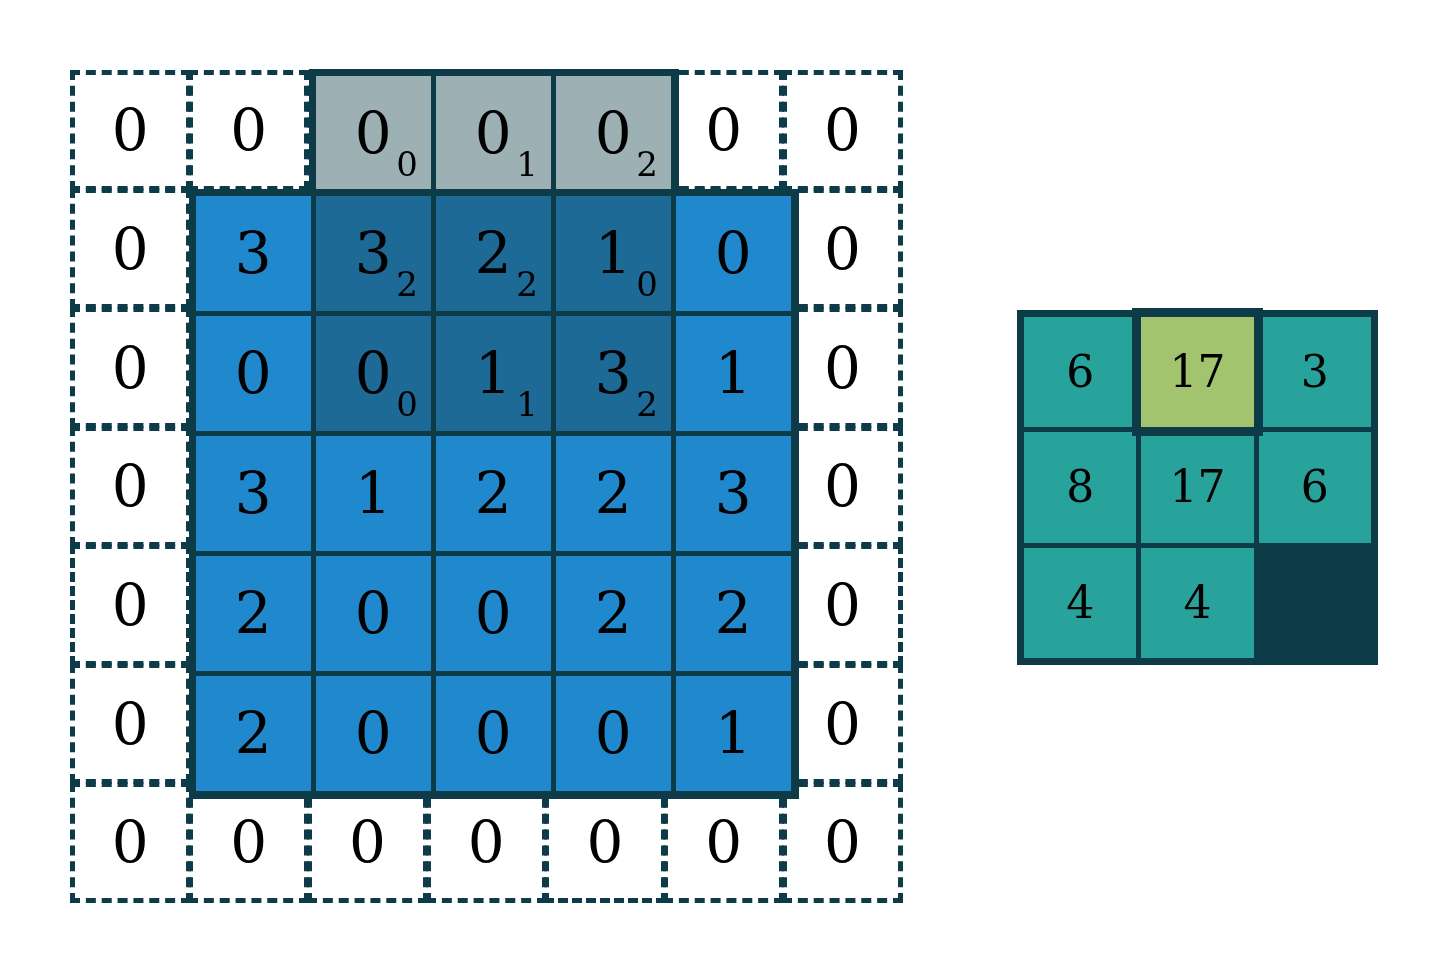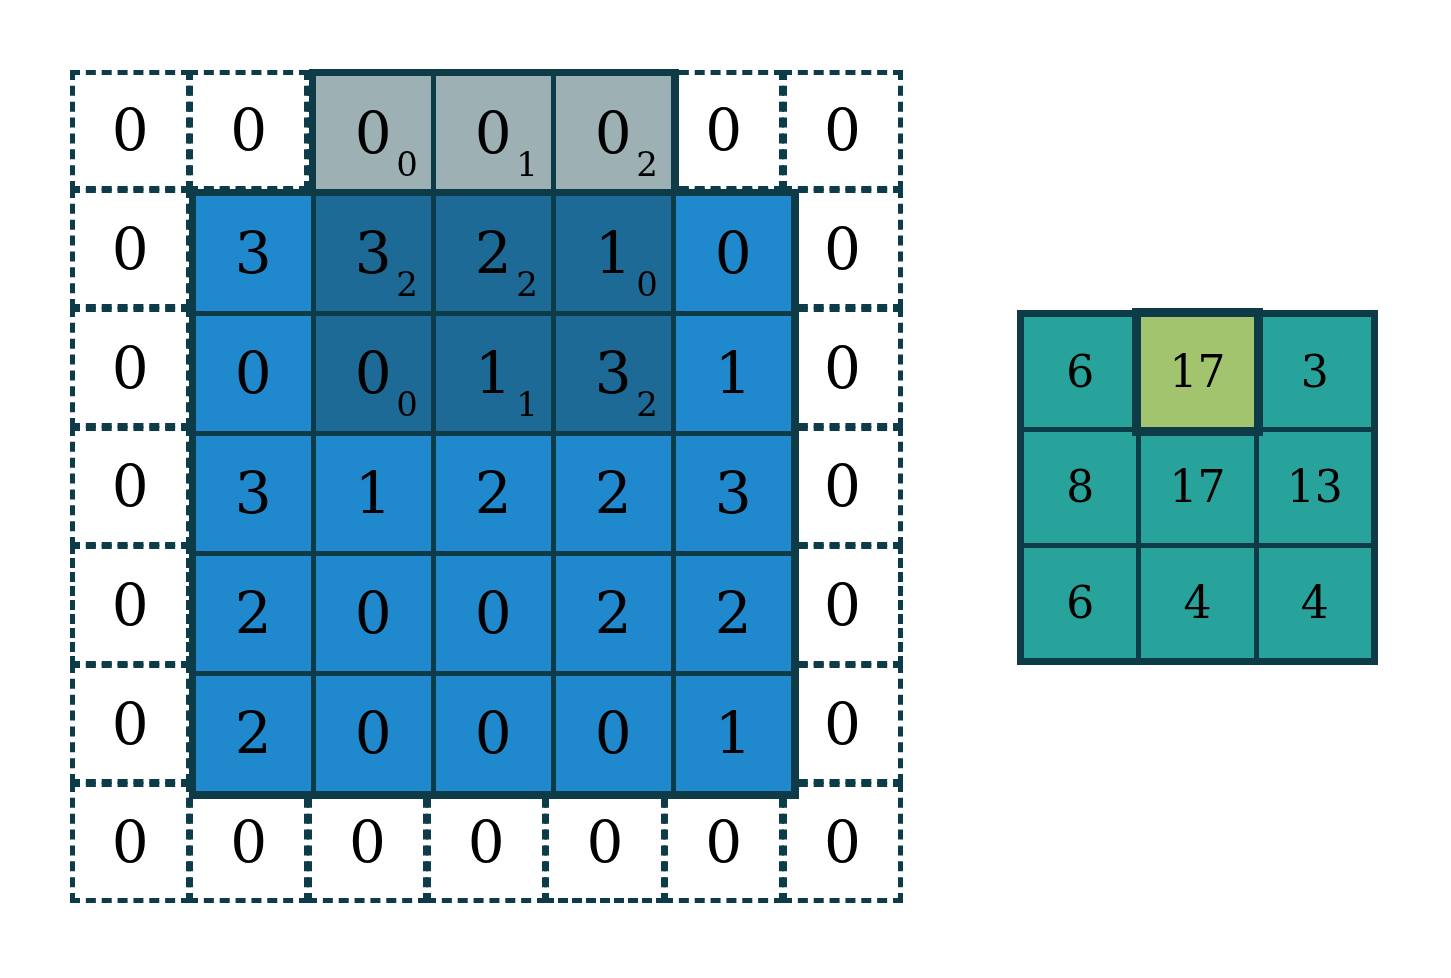--- a/index.html
+++ b/index.html
@@ -327,20 +327,19 @@
 
   </div>
 
   <div id="output-area">
     <div class="out-grid">
         <div class="out-cell">6</div>
         <div class="out-cell highlight">17</div>
         <div class="out-cell">3</div>
         <div class="out-cell">8</div>
         <div class="out-cell">17</div>
-        <div class="out-cell">13</div>
         <div class="out-cell">6</div>
         <div class="out-cell">4</div>
         <div class="out-cell">4</div>
       </div>
   </div>
 
 </div>
 
 </body></html>

